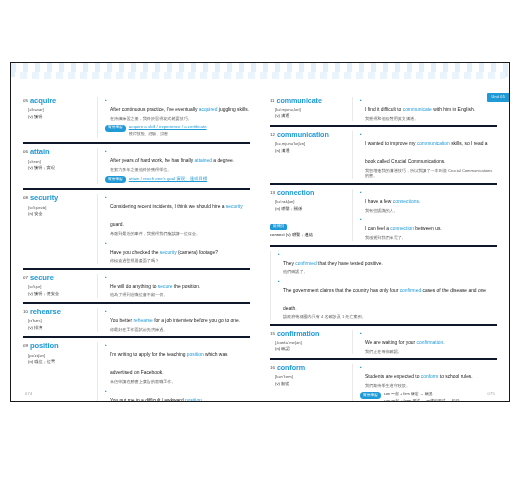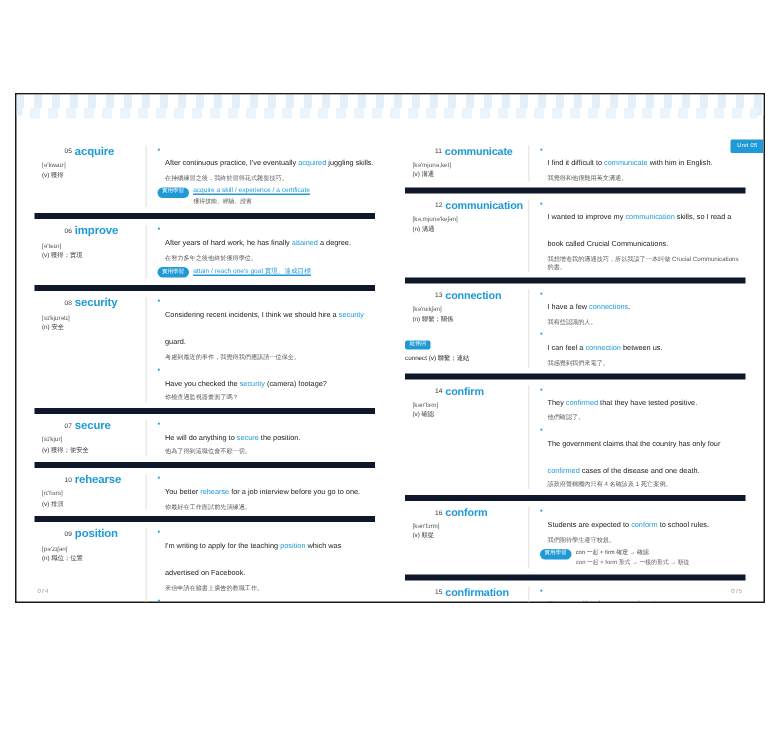--- a/index.html
+++ b/index.html
@@ -20,27 +20,27 @@
     background:repeating-linear-gradient(90deg,#e3f0fa 0px,#e3f0fa 5px,#ffffff 5px,#ffffff 12px);}
   .band-row-b{position:absolute;left:4px;top:9px;width:calc(100% - 8px);height:7px;
     background:repeating-linear-gradient(90deg,#ffffff 0px,#ffffff 5px,#eaf4fc 5px,#eaf4fc 12px);}
 
   .pages{position:absolute;left:0;top:22px;right:0;bottom:0;display:flex;}
   .page{position:relative;flex:1 1 50%;padding:8px 12px 0 12px;box-sizing:border-box;}
   .page.left{padding-right:10px;}
   .page.right{padding-left:10px;}
 
   
-  .entry{display:flex;border-top:4px solid #0f172a;padding:4px 0 4px 0;}
+  .entry{display:flex;border-top:2px solid #0f172a;padding:4px 0 4px 0;}
   .entry.first{border-top:none;}
   .entry-head{width:74px;flex:0 0 74px;padding-right:4px;box-sizing:border-box;}
   .entry-body{flex:1 1 auto;border-left:1px solid #e9e9e9;padding-left:7px;box-sizing:border-box;}
   .page.right .entry-head{width:82px;flex:0 0 82px;}
 
-  .hw-line{display:flex;align-items:baseline;gap:2px;margin-left:20px;}
+  .hw-line{display:flex;align-items:baseline;gap:2px;}
   .hw-num{font-size:4.4px;color:#333;line-height:1;position:relative;top:-1px;}
   .hw{font-size:7.6px;font-weight:bold;color:#1f9ad6;line-height:1.1;letter-spacing:-0.1px;}
   .page.right .hw{font-size:7.2px;}
   .ipa{font-size:4.2px;color:#555;margin:2px 0 0 5px;line-height:1.2;}
   .pos{font-size:4.2px;color:#333;margin:1.5px 0 0 5px;line-height:1.2;}
 
   .sent{display:flex;margin:0 0 3px 0;}
   .sent:last-child{margin-bottom:0;}
   .bullet{flex:0 0 5px;color:#1f9ad6;font-size:5px;line-height:7px;}
   .sent-txt{flex:1 1 auto;}
@@ -114,21 +114,21 @@
             </div>
             <div class="tip-sub" style="margin-left:24px">獲得技能、經驗、證書</div>
           </div>
         </div>
       </div>
 
       <div class="entry">
         <div class="entry-head">
           <div class="hw-line">
             <span class="hw-num">06</span>
-            <span class="hw">improve</span>
+            <span class="hw">attain</span>
           </div>
           <div class="ipa">[ə'teɪn]</div>
           <div class="pos">(v) 獲得；實現</div>
         </div>
         <div class="entry-body">
           <div class="sent">
             <span class="bullet">▪</span>
             <span class="sent-txt">
               <span class="en"><span>After years of hard work, he has finally </span><b>attained</b><span> a degree.</span></span>
               <div class="zh">在努力多年之後他終於獲得學位。</div>
@@ -308,41 +308,53 @@
             <span class="bullet">▪</span>
             <span class="sent-txt">
               <span class="en"><span>I can feel a </span><b>connection</b><span> between us.</span></span>
               <div class="zh">我感覺到我們來電了。</div>
             </span>
           </div>
         </div>
       </div>
 
       <div class="entry">
-        <div class="entry-head">
-          <div class="hw-line">
-            <span class="hw-num">14</span>
-            <span class="hw">confirm</span>
-          </div>
-          <div class="ipa">[kən'fɝm]</div>
-          <div class="pos">(v) 確認</div>
-        </div>
         <div class="entry-body">
           <div class="sent">
             <span class="bullet">▪</span>
             <span class="sent-txt">
               <span class="en"><span>They </span><b>confirmed</b><span> that they have tested positive.</span></span>
               <div class="zh">他們確認了。</div>
             </span>
           </div>
           <div class="sent">
             <span class="bullet">▪</span>
             <span class="sent-txt">
               <span class="en"><span>The government claims that the country has only four </span><b>confirmed</b><span> cases of the disease and one death.</span></span>
               <div class="zh">該政府聲稱國內只有 4 名確診及 1 死亡案例。</div>
+            </span>
+          </div>
+        </div>
+      </div>
+
+      <div class="entry">
+        <div class="entry-head">
+          <div class="hw-line">
+            <span class="hw-num">15</span>
+            <span class="hw">confirmation</span>
+          </div>
+          <div class="ipa">[,kɑnfɚ'meʃən]</div>
+          <div class="pos">(n) 確認</div>
+        </div>
+        <div class="entry-body">
+          <div class="sent">
+            <span class="bullet">▪</span>
+            <span class="sent-txt">
+              <span class="en"><span>We are waiting for your </span><b>confirmation</b><span>.</span></span>
+              <div class="zh">我們正在等你確認。</div>
             </span>
           </div>
         </div>
       </div>
 
       <div class="entry">
         <div class="entry-head">
           <div class="hw-line">
             <span class="hw-num">16</span>
             <span class="hw">conform</span>
@@ -361,37 +373,17 @@
           <div class="tipbox">
             <div class="tip-row">
               <span class="badge round">實用學習</span>
               <span class="tip-cn">con 一起 + firm 確定 → 確認</span>
             </div>
             <div class="tip-sub" style="margin-left:24px">con 一起 + form 形式 → 一樣的形式 → 順從</div>
           </div>
         </div>
       </div>
 
-      <div class="entry">
-        <div class="entry-head">
-          <div class="hw-line">
-            <span class="hw-num">15</span>
-            <span class="hw">confirmation</span>
-          </div>
-          <div class="ipa">[,kɑnfɚ'meʃən]</div>
-          <div class="pos">(n) 確認</div>
-        </div>
-        <div class="entry-body">
-          <div class="sent">
-            <span class="bullet">▪</span>
-            <span class="sent-txt">
-              <span class="en"><span>We are waiting for your </span><b>confirmation</b><span>.</span></span>
-              <div class="zh">我們正在等你確認。</div>
-            </span>
-          </div>
-        </div>
-      </div>
-
       <div class="folio r">075</div>
     </div>
 
   </div>
 </div>
 
 </body></html>

